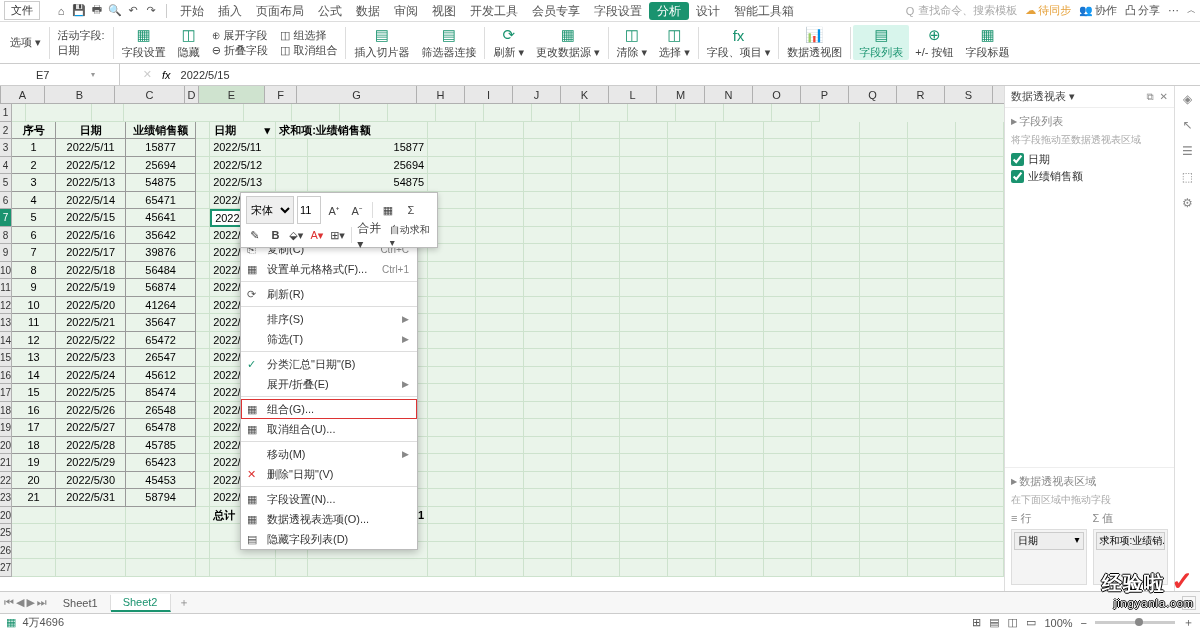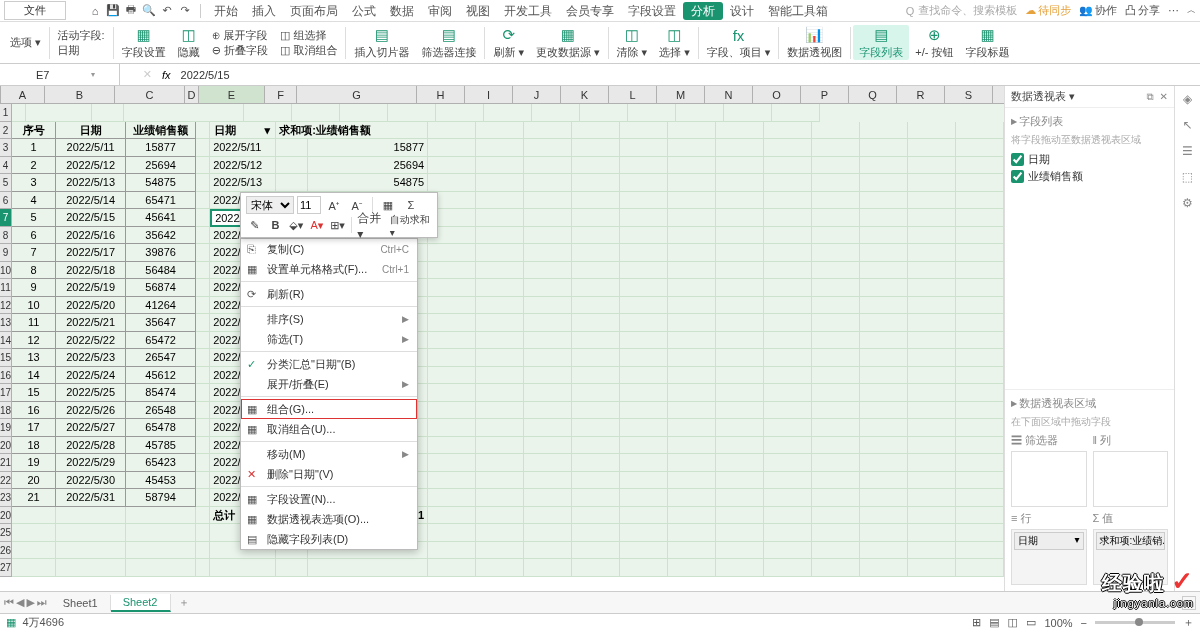--- a/index.html
+++ b/index.html
@@ -1,20 +1,20 @@
 <!DOCTYPE html>
 <html><head>
 <meta charset="utf-8">
 <style>
   * { box-sizing: border-box; font-family: "Microsoft YaHei", Arial, sans-serif; }
   body { margin: 0; width: 1200px; height: 631px; background: #fff; font-size: 11px; overflow: hidden; position: relative; }
   
   
   .menubar { display: flex; align-items: center; height: 22px; padding: 0 4px; border-bottom: 1px solid #ddd; background:#fff; }
-  .menubar .file-btn { background:#fff; border:1px solid #ccc; padding:1px 19px; font-size:11px; margin-right:20px; color:#333;}
+  .menubar .file-btn { background:#fff; border:1px solid #ccc; padding:1px 6px; font-size:11px; margin-right:12px; color:#333;}
   .menubar .mb-icon { width:16px; height:16px; display:flex; align-items:center; justify-content:center; color:#555; font-size:11px; margin:0 1px; }
   .menubar .sep { width:1px; height:14px; background:#ccc; margin:0 6px; }
   .menubar .tab { padding: 0 7px; font-size: 12px; color: #555; height:22px; line-height:22px; }
   .menubar .tab.active { background: #1a936f; color: #fff; border-radius:3px; padding:0 8px; height:18px; line-height:18px;}
   .menubar .right { margin-left:auto; display:flex; align-items:center; gap:8px; color:#555; font-size:11px; }
   .menubar .search-box { display:flex; align-items:center; color:#aaa; font-size:11px; gap:4px;}
   .menubar .right-item { display:flex; align-items:center; gap:2px; }
   .sync { color:#e6a23c;}
 
   
@@ -90,21 +90,21 @@
 
   
   .statusbar { position:absolute; bottom:0; left:0; right:0; height:18px; border-top:1px solid #ccc; display:flex; align-items:center; font-size:11px; color:#555; padding:0 6px; background:#fff;}
   .statusbar .sright { margin-left:auto; display:flex; align-items:center; gap:8px;}
   .statusbar .zoom-slider { width:80px; height:3px; background:#ccc; position:relative;}
   .statusbar .zoom-slider::after { content:""; position:absolute; left:40px; top:-3px; width:8px; height:8px; background:#888; border-radius:50%;}
 
   
   .minitb { position:absolute; background:#fff; border:1px solid #bbb; box-shadow:0 2px 6px rgba(0,0,0,0.2); font-size:11px; z-index:50; padding:2px;}
   .minitb .r { display:flex; align-items:center; gap:3px; padding:1px 3px;}
-  .minitb select, .minitb input { font-size:11px; border:1px solid #ccc; height:18px;}
+  .minitb select, .minitb input { font-size:11px; border:1px solid #ccc; height:28px;}
   .minitb .btn { width:20px; height:18px; display:flex; align-items:center; justify-content:center; color:#444; border:0; background:none;}
   .minitb .mbsep { width:1px; height:16px; background:#ddd; margin:0 2px;}
 
   
   .ctx { position:absolute; background:#fff; border:1px solid #bbb; box-shadow:0 2px 8px rgba(0,0,0,0.25); font-size:11px; z-index:40; width:178px;}
   .ctx .citem { display:flex; align-items:center; padding:4px 8px 4px 26px; color:#333; position:relative; height:20px;}
   .ctx .citem .ic { position:absolute; left:6px; font-size:11px; color:#555;}
   .ctx .citem .arr { margin-left:auto; color:#888; font-size:9px;}
   .ctx .citem .sc { margin-left:auto; color:#888; font-size:10px;}
   .ctx .csep { height:1px; background:#ddd; margin:2px 0;}
@@ -895,30 +895,20 @@
     </div>
     <div class="sp-section" style="border-bottom:0">
       <div class="stitle">
           <span style="font-size:8px;color:#888;">▶</span> 
           <span>数据透视表区域</span>
         </div>
       <div class="hint">在下面区域中拖动字段</div>
       <div class="sp-areas" style="padding:0">
         <div class="arow">
           <div class="col">
-            <span class="albl">☰ <span>筛选器</span></span>
-            <div class="abox"></div>
-          </div>
-          <div class="col">
-            <span class="albl">‖ <span>列</span></span>
-            <div class="abox"></div>
-          </div>
-        </div>
-        <div class="arow">
-          <div class="col">
             <span class="albl">≡ <span>行</span></span>
             <div class="abox sel">
               <div class="item">
                   <span>日期</span>
                   <span>▾</span>
                 </div>
             </div>
           </div>
           <div class="col">
             <span class="albl">Σ <span>值</span></span>

